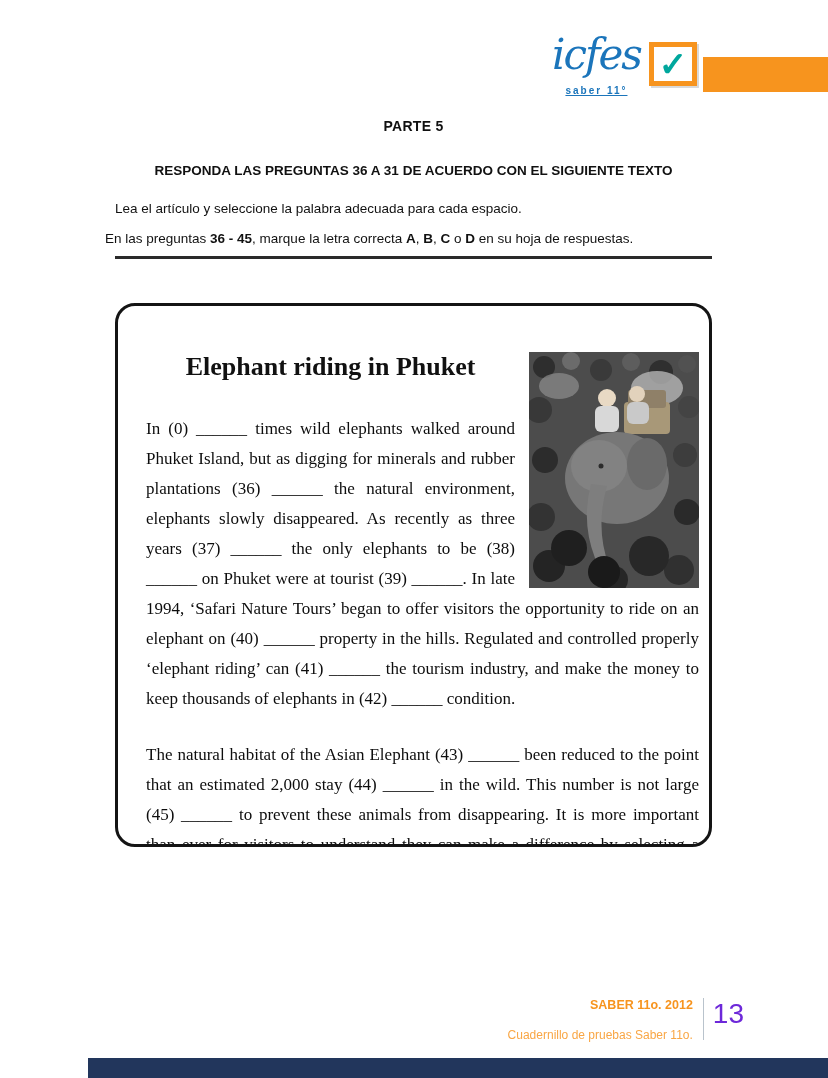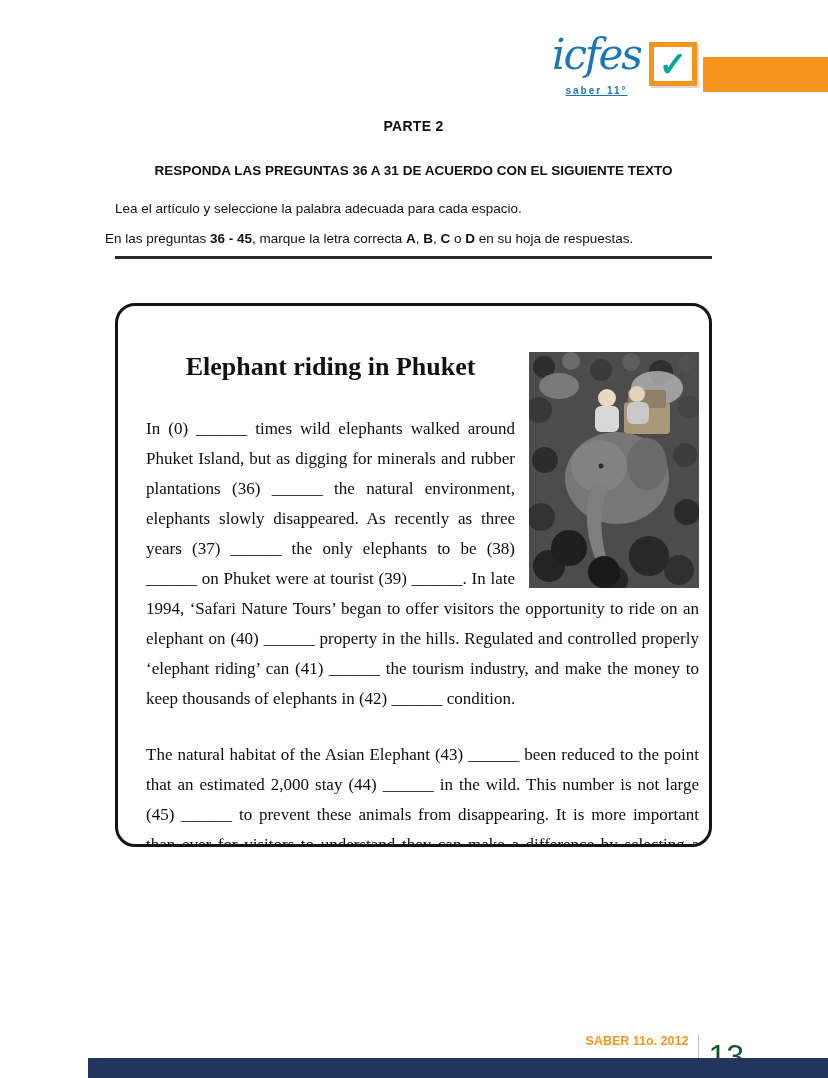--- a/index.html
+++ b/index.html
@@ -35,45 +35,45 @@
                  font-family:"Liberation Serif", serif; }
   .photo { float:right; width:170px; height:236px; margin:0 0 4px 14px; display:block; }
   .photo svg { display:block; width:170px; height:236px; }
   .article-title { font-size:26px; font-weight:bold; text-align:center;
                    font-family:"Liberation Serif", serif; margin-bottom:32px; }
   .article-box p { font-size:17px; line-height:30px; text-align:justify; color:#0d0d0d; }
   .article-box p + p { margin-top:26px; }
   .article-box b { font-weight:normal; }
 
   
-  .footer { position:absolute; top:1034px; right:84px; display:flex; align-items:center; }
+  .footer { position:absolute; top:998px; right:84px; display:flex; align-items:flex-start; }
   .footer-text { text-align:right; margin-right:10px; }
   .footer-line1 { color:#F7941E; font-weight:bold; font-size:12.5px; }
   .footer-line2 { color:#F9A644; font-size:12px; margin-top:16px; }
   .footer-div { width:1px; height:42px; background:#b9c3cc; margin-right:9px; }
-  .page-number { font-size:32px; color:#14532d; }
+  .page-number { font-size:28px; color:#6d28d9; }
   .bottom-bar { position:absolute; left:88px; right:0; bottom:0; height:20px; background:#22365C; }
 </style>
 </head>
 <body>
 
 <div class="page">
 
   <div class="logo">
     <div class="logo-text">
       <div class="brand">icfes</div>
       <div class="sub">saber 11°</div>
     </div>
     <div class="check-box">
       <span class="check-mark">✓</span>
     </div>
   </div>
   <div class="orange-band"></div>
 
-  <div class="part-label">PARTE 2</div>
+  <div class="part-label">PARTE 5</div>
   <div class="instr-heading">RESPONDA LAS PREGUNTAS 36 A 31 DE ACUERDO CON EL SIGUIENTE TEXTO</div>
   <div class="instr-lead">Lea el artículo y seleccione la palabra adecuada para cada espacio.</div>
   <div class="instr-mark">En las preguntas <b>36 - 45</b>, marque la letra correcta <b>A</b>, <b>B</b>, <b>C</b> o <b>D</b> en su hoja de respuestas.</div>
   <div class="divider"></div>
 
   <div class="article-box">
     <figure class="photo">
       <svg viewBox="0 0 170 236" xmlns="http://www.w3.org/2000/svg">
         <rect width="170" height="236" fill="#4c4c4c"></rect>
         <g>

